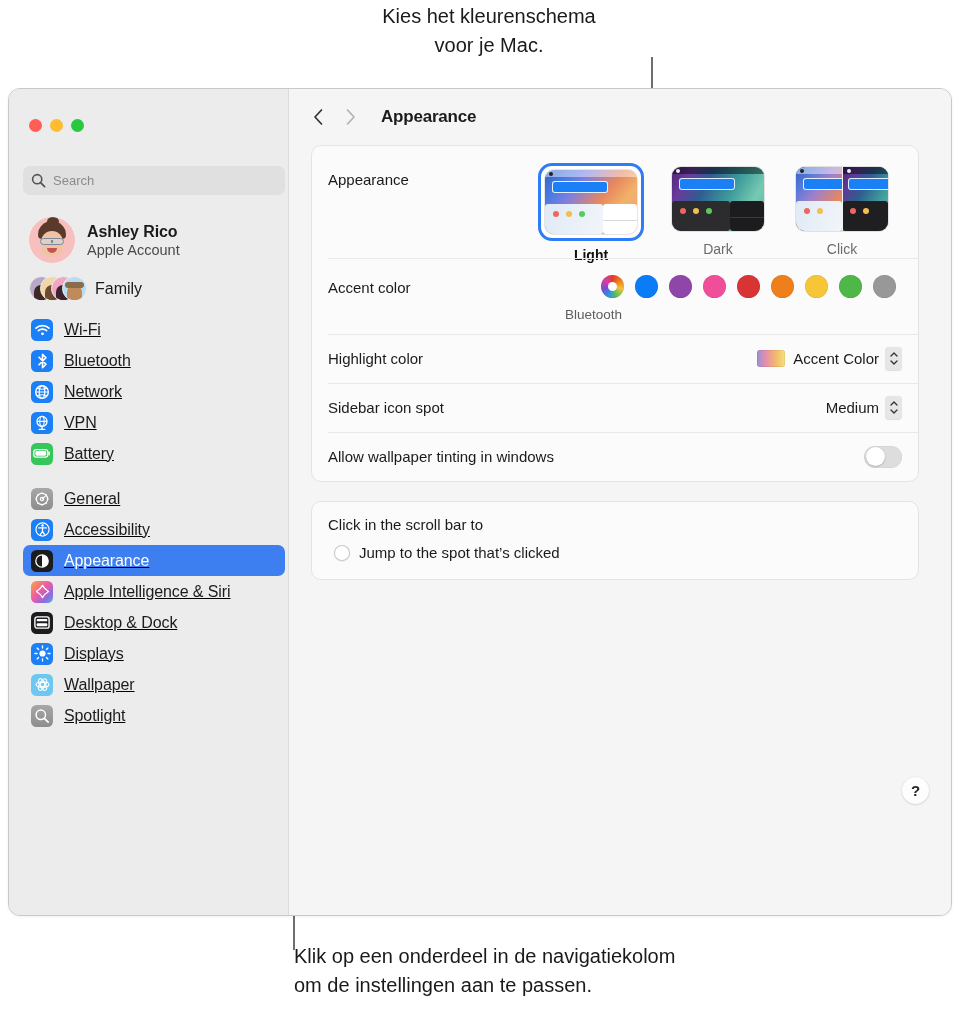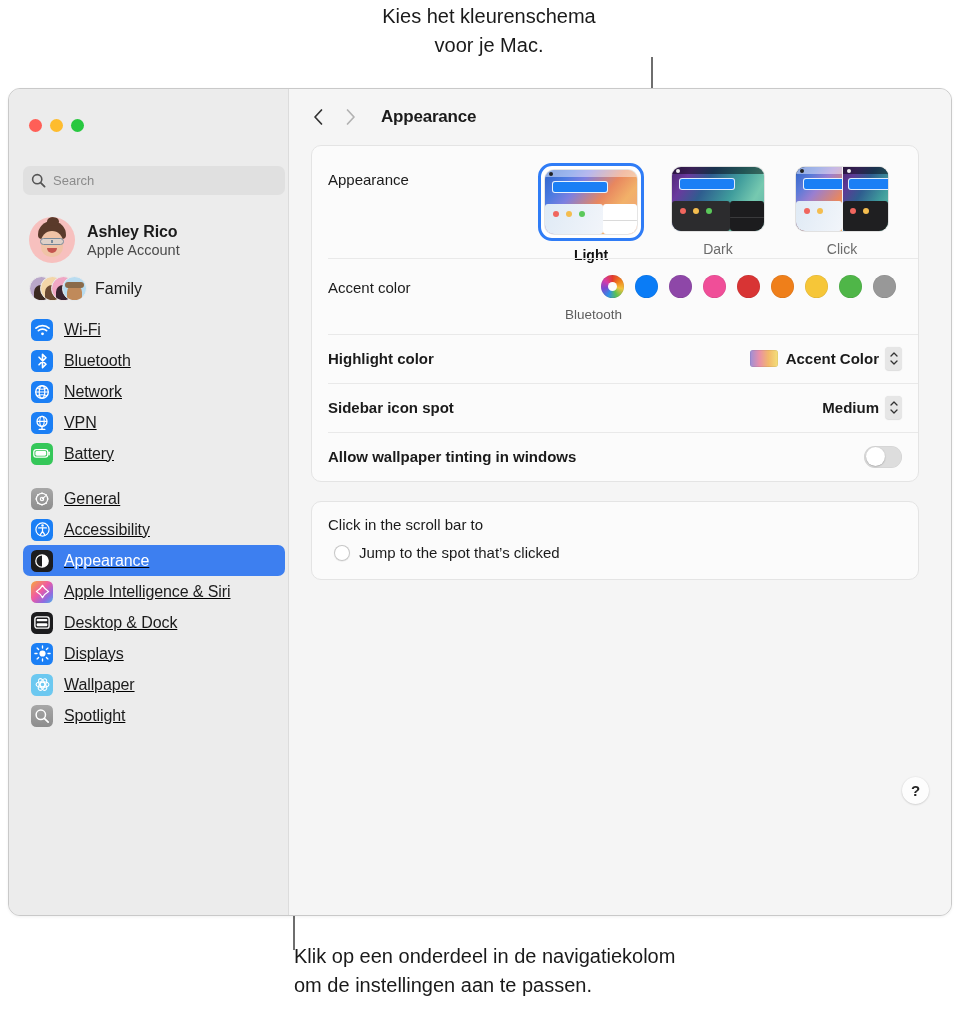--- a/index.html
+++ b/index.html
@@ -456,21 +456,21 @@
     background: #fbfbfb;
   }
   #accent-caption {
     font-size: 13.5px;
     color: #5e5e5e;
     margin-top: 9px;
     margin-left: -36px;
   }
 
   
-  .row-std { height: 49px; font-weight: bold; }
+  .row-std { height: 49px; }
   .value-text {
     font-size: 15px;
     color: #1b1b1b;
     margin-right: 6px;
   }
   .gradient-chip {
     width: 28px; height: 17px;
     border-radius: 3px;
     background: linear-gradient(90deg,#9b8fd8,#e98fa8,#f2b96b,#f4e07a);
     margin-right: 8px;

